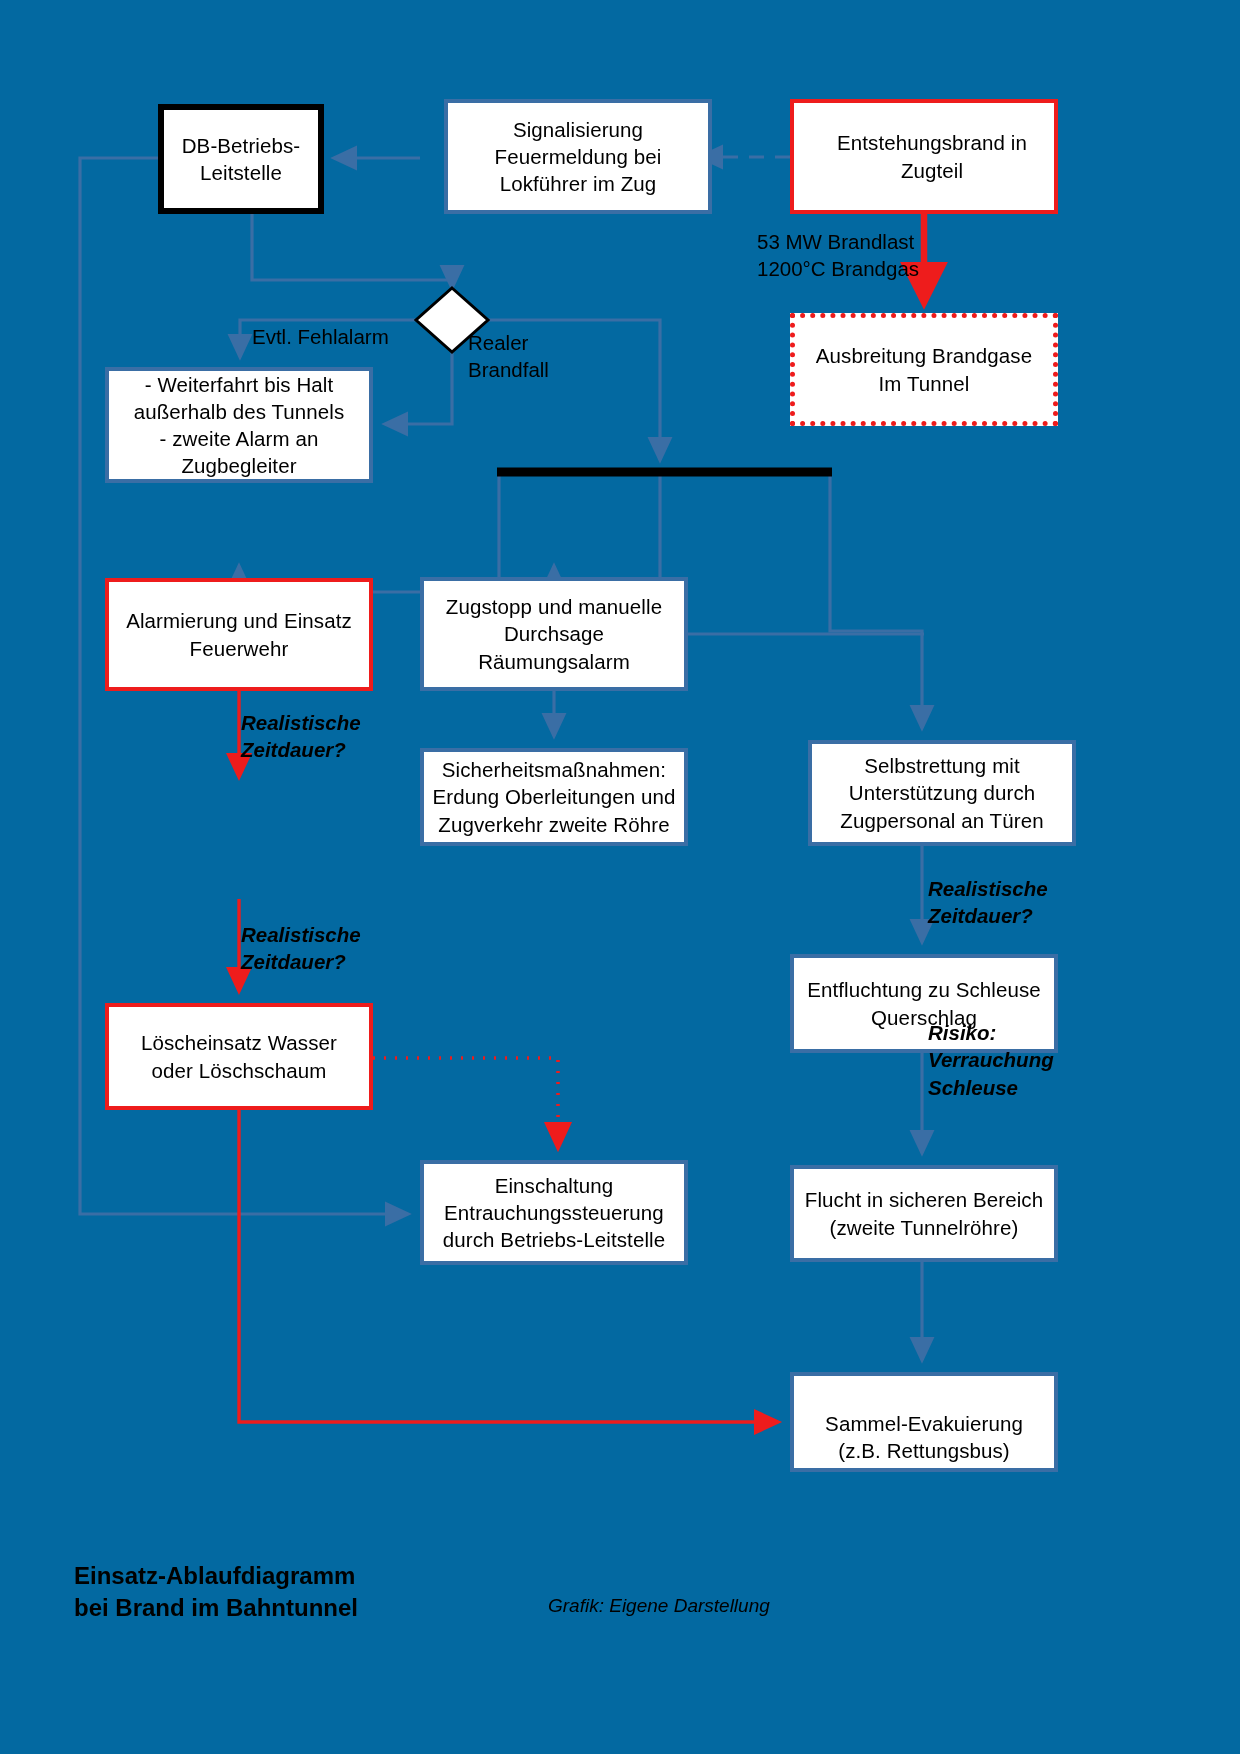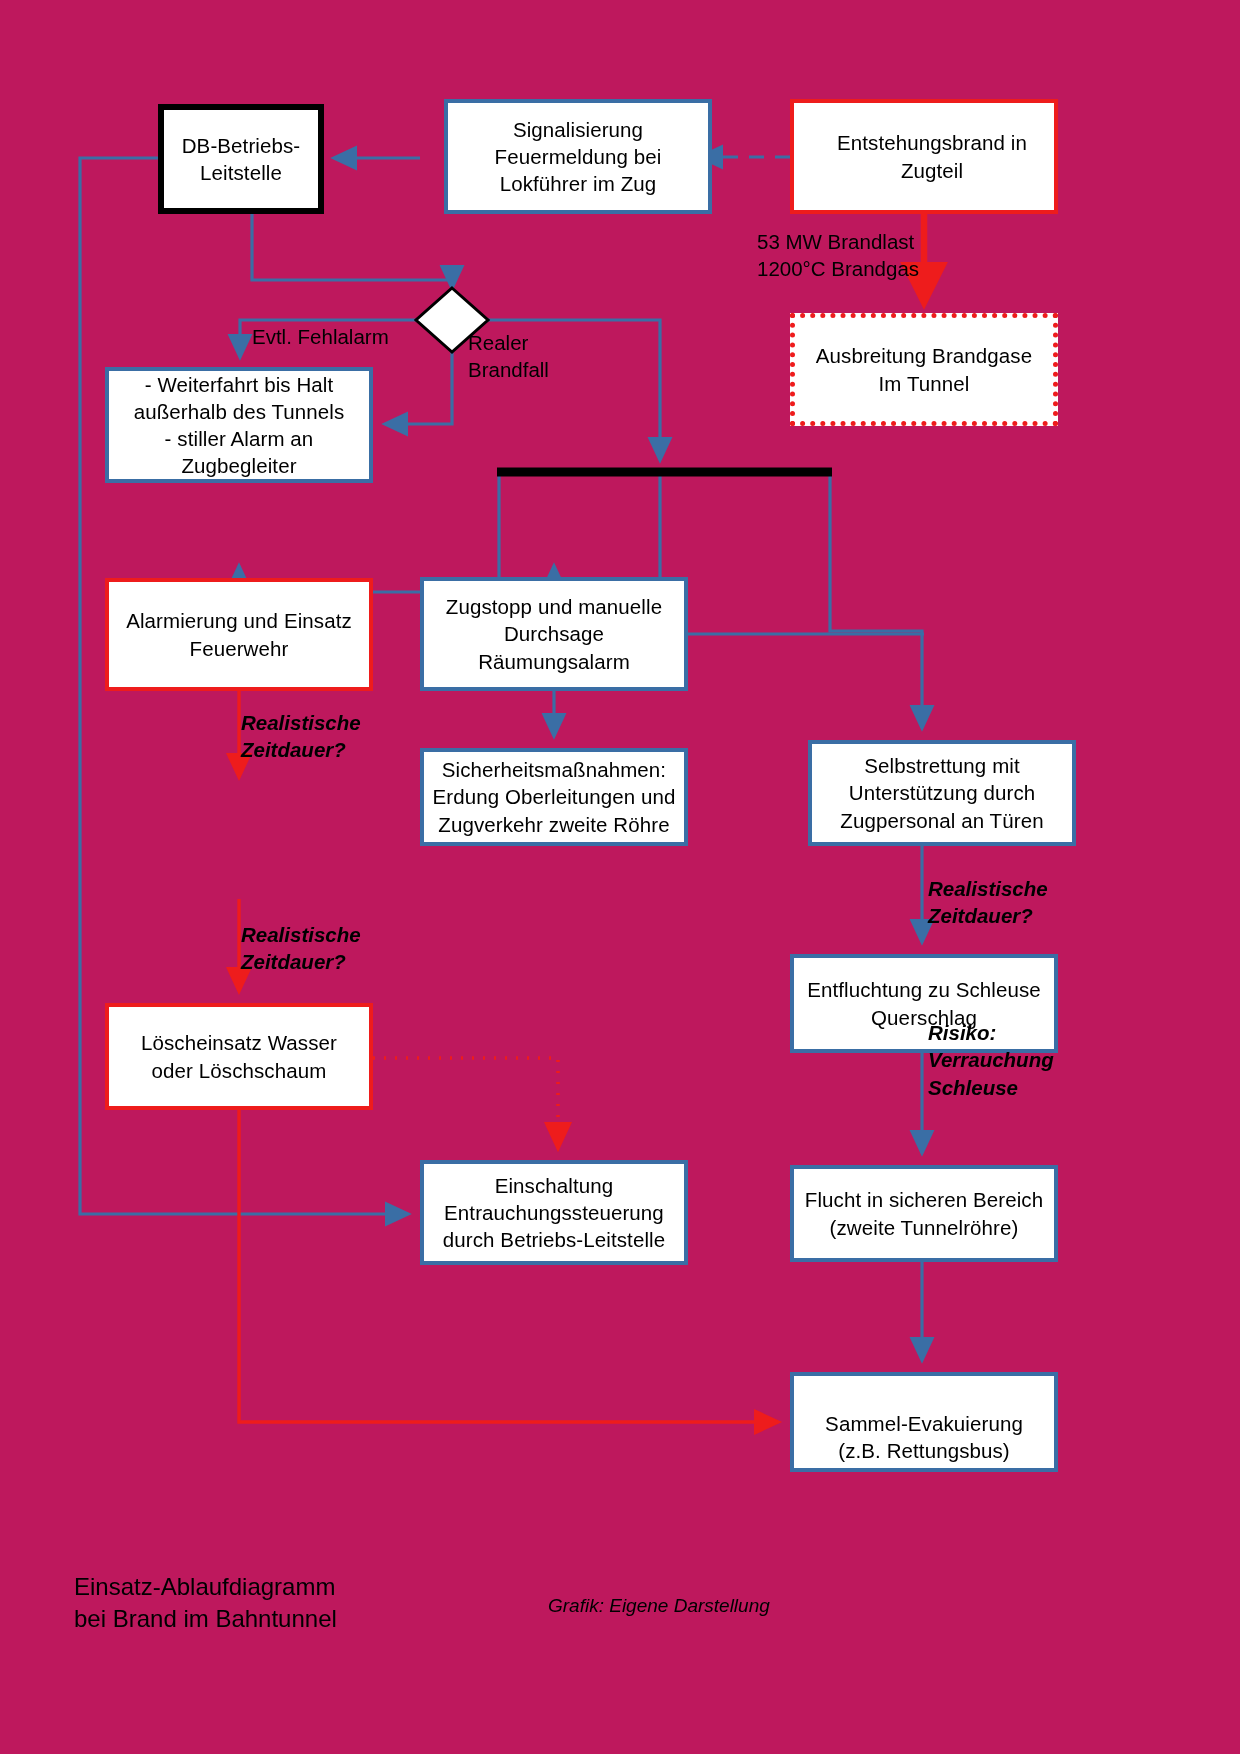--- a/index.html
+++ b/index.html
@@ -1,33 +1,33 @@
 <!DOCTYPE html>
 <html><head>
 <meta charset="utf-8">
 <style>
   html,body{margin:0;padding:0;background:#ffffff;}
   body{width:1240px;height:1754px;font-family:"Liberation Sans",sans-serif;color:#000;}
-  #stage{position:relative;width:1240px;height:1754px;overflow:hidden;background:#be185d;}
+  #stage{position:relative;width:1240px;height:1754px;overflow:hidden;background:#0369a1;}
   #wires{position:absolute;left:0;top:0;width:1240px;height:1754px;}
 
   .node{position:absolute;box-sizing:border-box;display:flex;align-items:center;
         justify-content:center;text-align:center;background:#fff;
         font-size:20.5px;line-height:1.32;letter-spacing:.1px;padding:4px 8px;z-index:3;}
   .blue{border:4px solid #3a6ea5;}
   .red{border:4px solid #ee1c1c;}
   .black{border:6px solid #000000;}
   .reddot{border:5px dotted #ee1c1c;}
 
   .lbl{position:absolute;font-size:20.5px;line-height:1.33;z-index:4;color:#000;
        background:transparent;white-space:pre-line;}
   .lbl.it{font-style:italic;font-weight:700;}
 
-  #title{position:absolute;left:74px;top:1560px;font-size:24px;font-weight:400;
-         line-height:1.32;white-space:pre-line;z-index:5;margin-top:11px;}
+  #title{position:absolute;left:74px;top:1560px;font-size:24px;font-weight:700;
+         line-height:1.32;white-space:pre-line;z-index:5;}
   #credit{position:absolute;left:548px;top:1595px;font-size:19px;font-style:italic;z-index:5;}
 </style>
 </head>
 <body>
 
 <div id="stage">
 
   <svg id="wires" viewBox="0 0 1240 1754" xmlns="http://www.w3.org/2000/svg">
     <defs>
       <marker id="ahB" markerWidth="9" markerHeight="9" refX="7.2" refY="4.5" orient="auto">
@@ -109,21 +109,21 @@
   </div>
 
   <div class="node reddot" style="left:790px;top:313px;width:268px;height:113px;">
     <span style="white-space:pre-line">Ausbreitung Brandgase
 Im Tunnel</span>
   </div>
 
   <div class="node blue" style="left:105px;top:367px;width:268px;height:116px;">
     <span style="white-space:pre-line">- Weiterfahrt bis Halt
 außerhalb des Tunnels
-- stiller Alarm an
+- zweite Alarm an
 Zugbegleiter</span>
   </div>
 
   <div class="node red" style="left:105px;top:578px;width:268px;height:113px;">
     <span style="white-space:pre-line">Alarmierung und Einsatz
 Feuerwehr</span>
   </div>
 
   <div class="node blue" style="left:420px;top:577px;width:268px;height:114px;">
     <span style="white-space:pre-line">Zugstopp und manuelle

